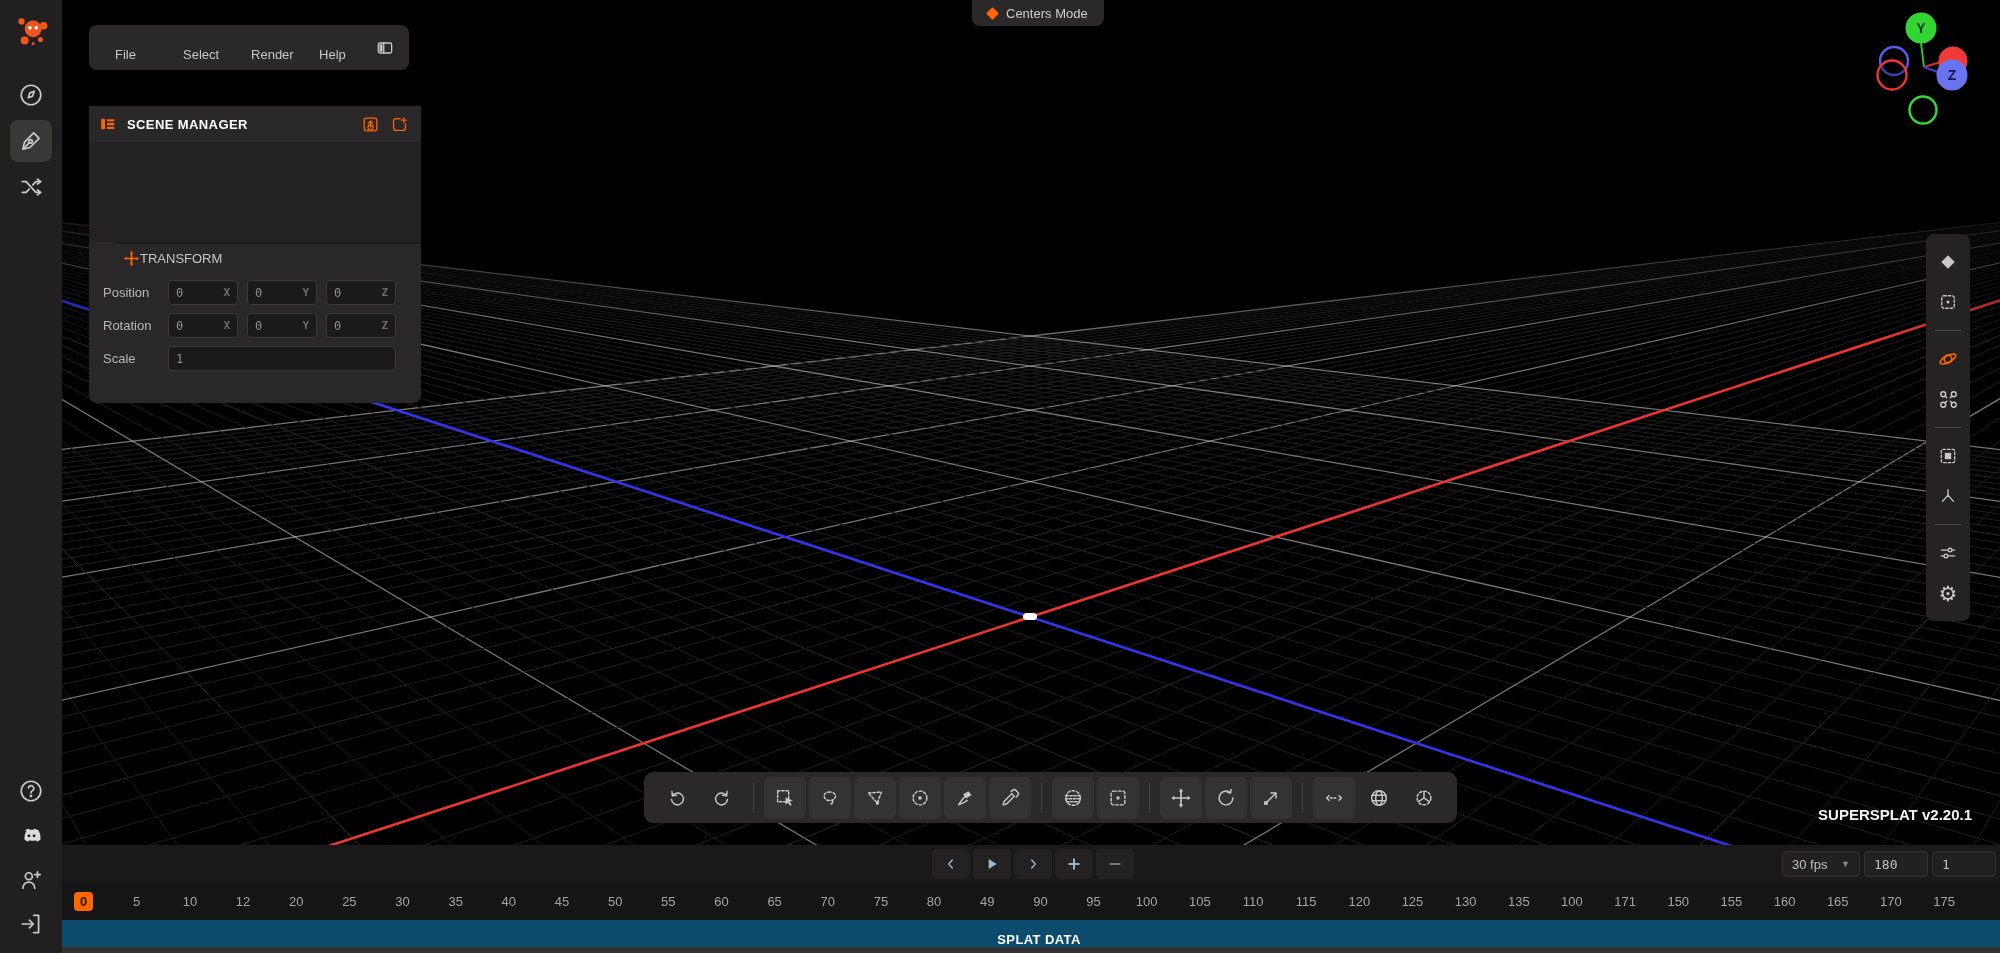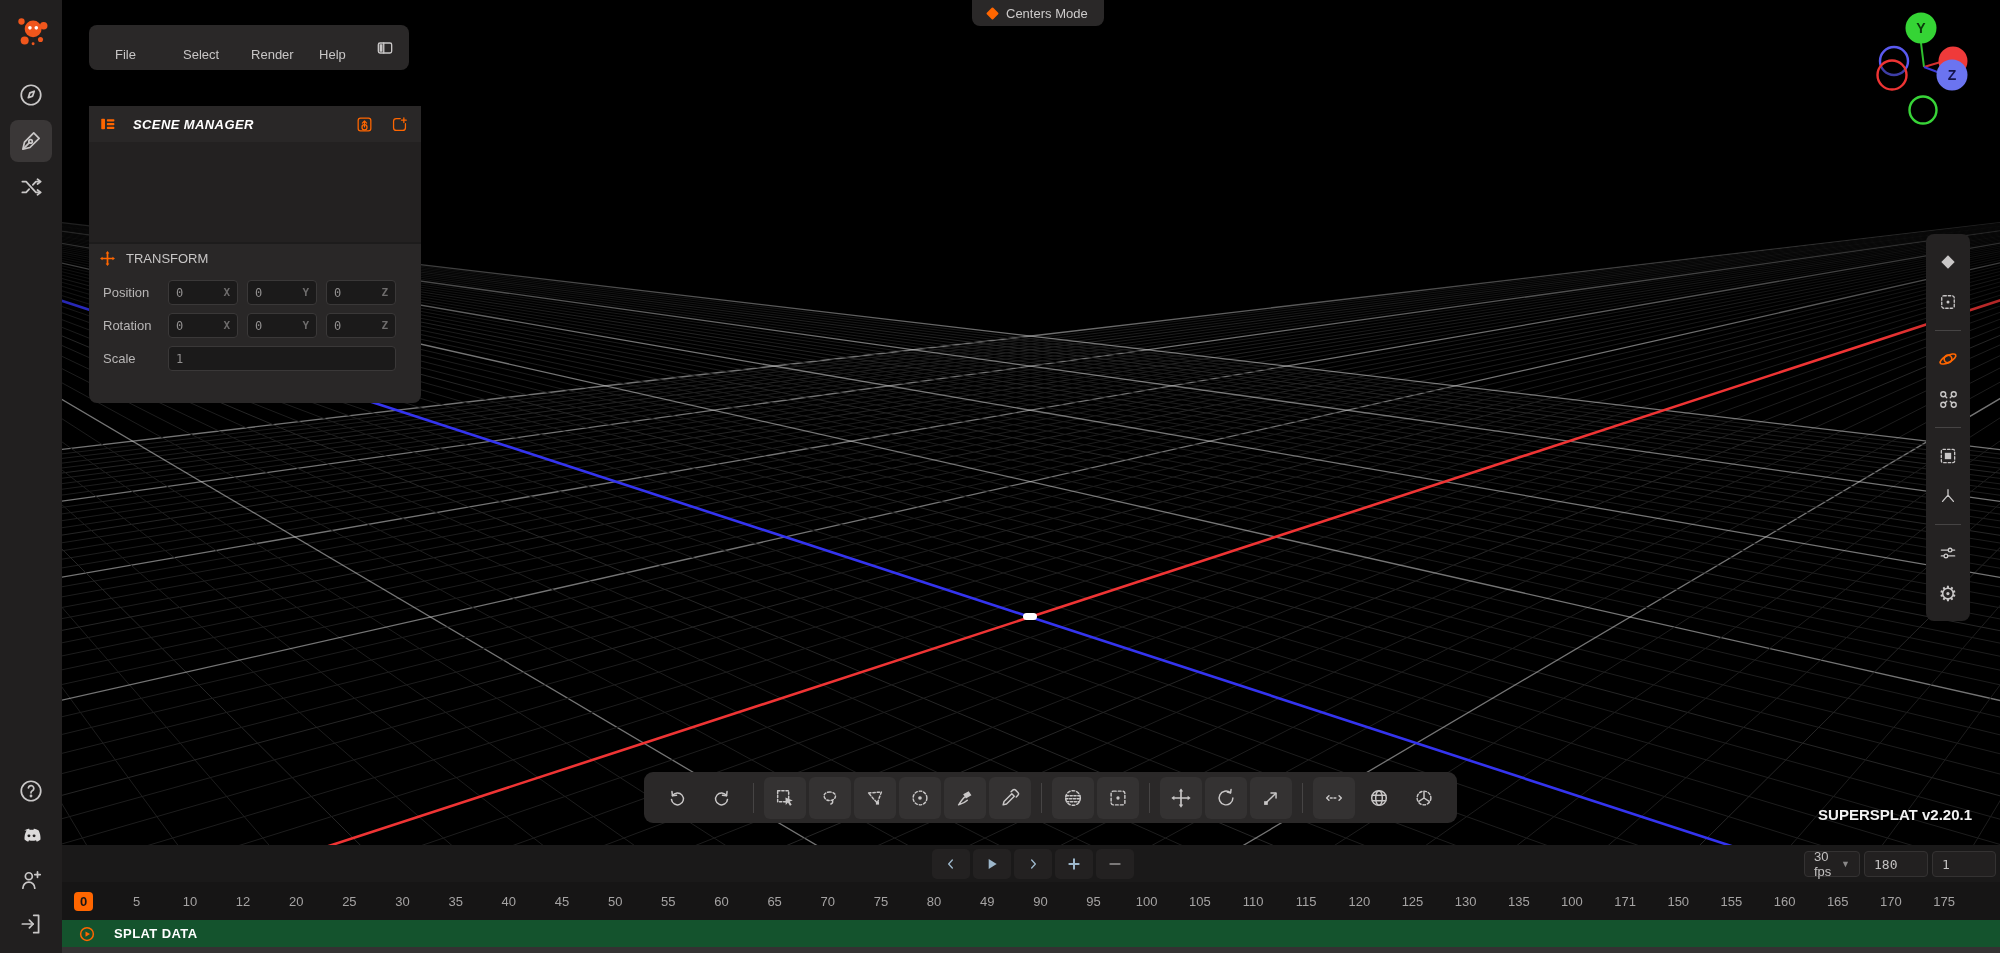--- a/index.html
+++ b/index.html
@@ -31,25 +31,25 @@
   
   #mode-badge{position:absolute;left:972px;top:0;height:26px;padding:0 16px;background:#2a2828;
               border-radius:0 0 8px 8px;display:flex;align-items:center;gap:9px;z-index:40;color:#cdcbcb;}
   #mode-badge .diamond{width:9px;height:9px;background:#ff6600;transform:rotate(45deg);border-radius:1px;}
 
   
   #gizmo{position:absolute;left:1856px;top:6px;z-index:35;}
 
   
   #scene-panel{position:absolute;left:89px;top:106px;width:332px;background:#292727;border-radius:0 0 8px 8px;z-index:40;}
-  .panel-header{height:36px;display:flex;align-items:center;gap:16px;padding:0 12px 0 10px;font-style:italic;}
+  .panel-header{height:36px;display:flex;align-items:center;gap:10px;padding:0 12px 0 10px;}
   .panel-header .title{font-weight:bold;color:#fff;letter-spacing:.4px;}
   .panel-header .spacer{flex:1;}
   #scene-list{height:100px;background:#232121;}
-  #transform-header{height:30px;display:flex;align-items:center;gap:10px;padding:0 10px;border-top:2px solid #1d1c1c;}
+  #transform-header{height:30px;display:flex;align-items:center;padding:0 10px;border-top:2px solid #1d1c1c;margin-left:24px;}
   .t-row{display:flex;align-items:center;height:33px;padding:0 0 0 14px;}
   .t-label{width:65px;color:#b8b6b6;}
   .t-fields{display:flex;gap:9px;}
   .t-field{width:70px;height:25px;background:#1b1a1a;border:1px solid #3a3838;border-radius:4px;
            display:flex;align-items:center;justify-content:space-between;padding:0 7px;
            font-family:"DejaVu Sans Mono",monospace;font-size:12px;}
   .t-field .val{color:#918f8f;}
   .t-field .axis{color:#6e6c6c;font-weight:bold;font-size:11px;}
   .t-field.wide{width:228px;}
   #scene-panel .panel-pad{height:28px;}
@@ -73,33 +73,33 @@
 
   
   #playback-bar{position:absolute;left:62px;right:0;top:845px;height:37px;background:#1a1919;z-index:20;}
   #pb-buttons{position:absolute;left:870px;top:4px;display:flex;gap:3px;}
   .pb-btn{width:38px;height:30px;background:#232121;border-radius:5px;display:flex;align-items:center;justify-content:center;}
   .pb-btn.dim svg{stroke:#7b7979;}
   .pb-ic{stroke:#9db7cb;fill:none;stroke-width:2;stroke-linecap:round;stroke-linejoin:round;}
   #pb-right{position:absolute;right:4px;top:6px;display:flex;gap:4px;}
   .pb-box{height:26px;background:#222020;border:1px solid #343232;border-radius:4px;display:flex;align-items:center;
           padding:0 9px;color:#c2c0c0;font-family:"DejaVu Sans Mono",monospace;font-size:13px;}
-  #fps-select{width:56px;justify-content:space-between;font-family:"Liberation Sans",sans-serif;}
+  #fps-select{width:78px;justify-content:space-between;font-family:"Liberation Sans",sans-serif;}
   #fps-select .caret{font-size:9px;color:#8a8888;}
   #frames-box{width:64px;} #speed-box{width:64px;}
 
   #timeline-ruler{position:absolute;left:62px;right:0;top:882px;height:38px;background:#161515;z-index:20;
                   display:flex;align-items:center;overflow:hidden;}
   #timeline-ruler .ticks{display:flex;transform:translateX(-5px);}
   .tick{width:53.17px;display:flex;align-items:center;justify-content:center;color:#a5a3a3;}
   .tick span{padding:2px 6px;border-radius:4px;}
   .tick.current span{background:#ff6600;color:#171515;font-weight:bold;}
 
-  #splat-row{position:absolute;left:62px;right:0;top:920px;height:27px;background:#14532d;z-index:20;
-             display:flex;align-items:center;gap:18px;padding-left:16px;}
+  #splat-row{position:absolute;left:62px;right:0;top:920px;height:27px;background:#0c4a6e;z-index:20;
+             display:flex;align-items:center;gap:12px;padding-left:16px;flex-direction:column;}
   #splat-row .title{font-weight:bold;color:#fff;letter-spacing:.4px;font-size:13px;}
   #bottom-strip{position:absolute;left:62px;right:0;top:947px;height:6px;background:#343232;z-index:20;}
 </style>
 </head>
 <body>
 
 <div id="stage">
 
   <div id="viewport">
     <svg id="gridsvg" viewBox="0 0 1938 953">

